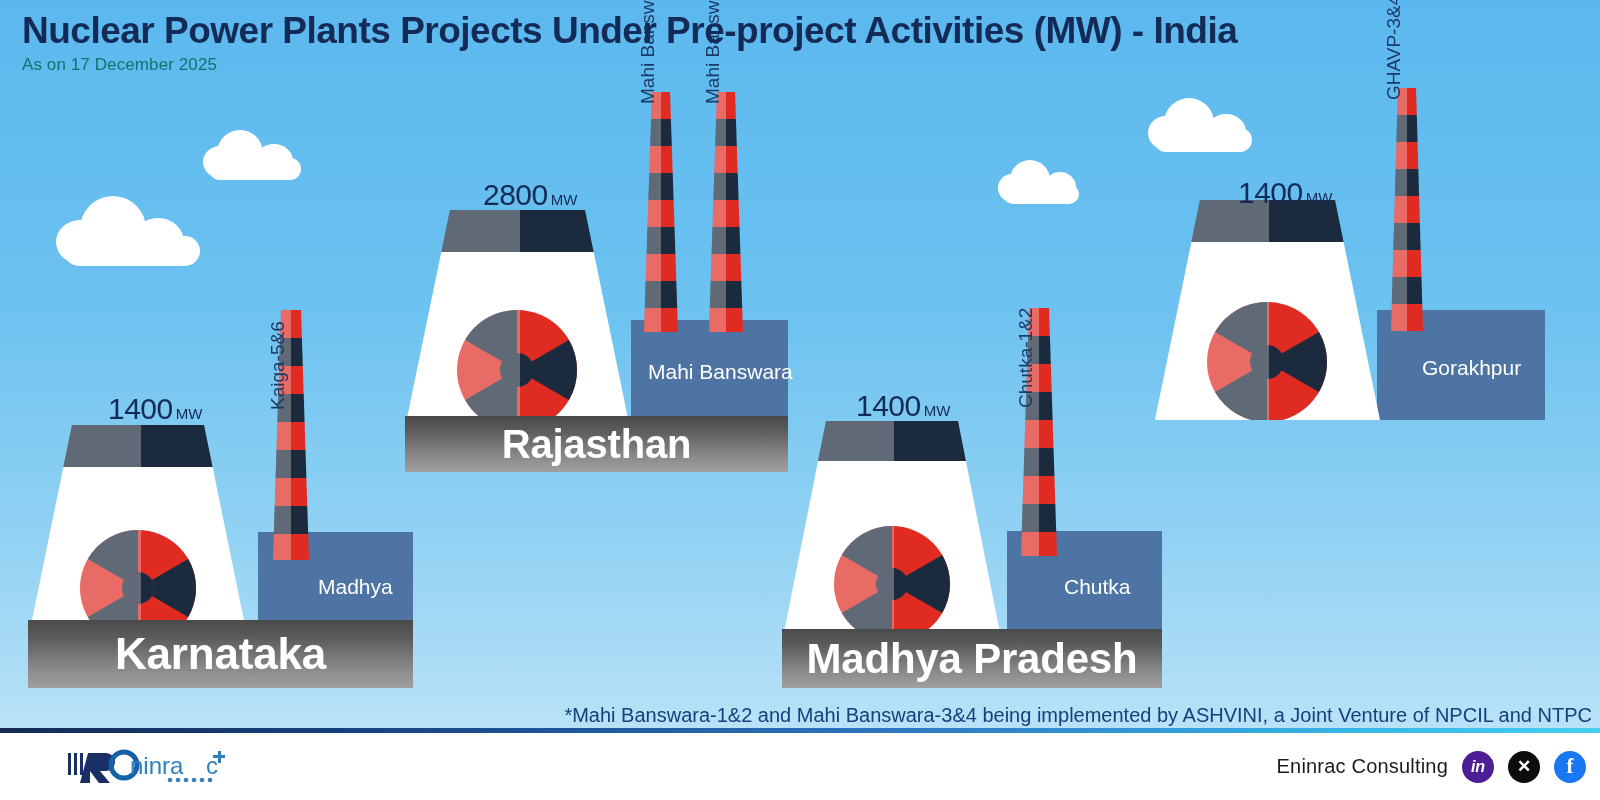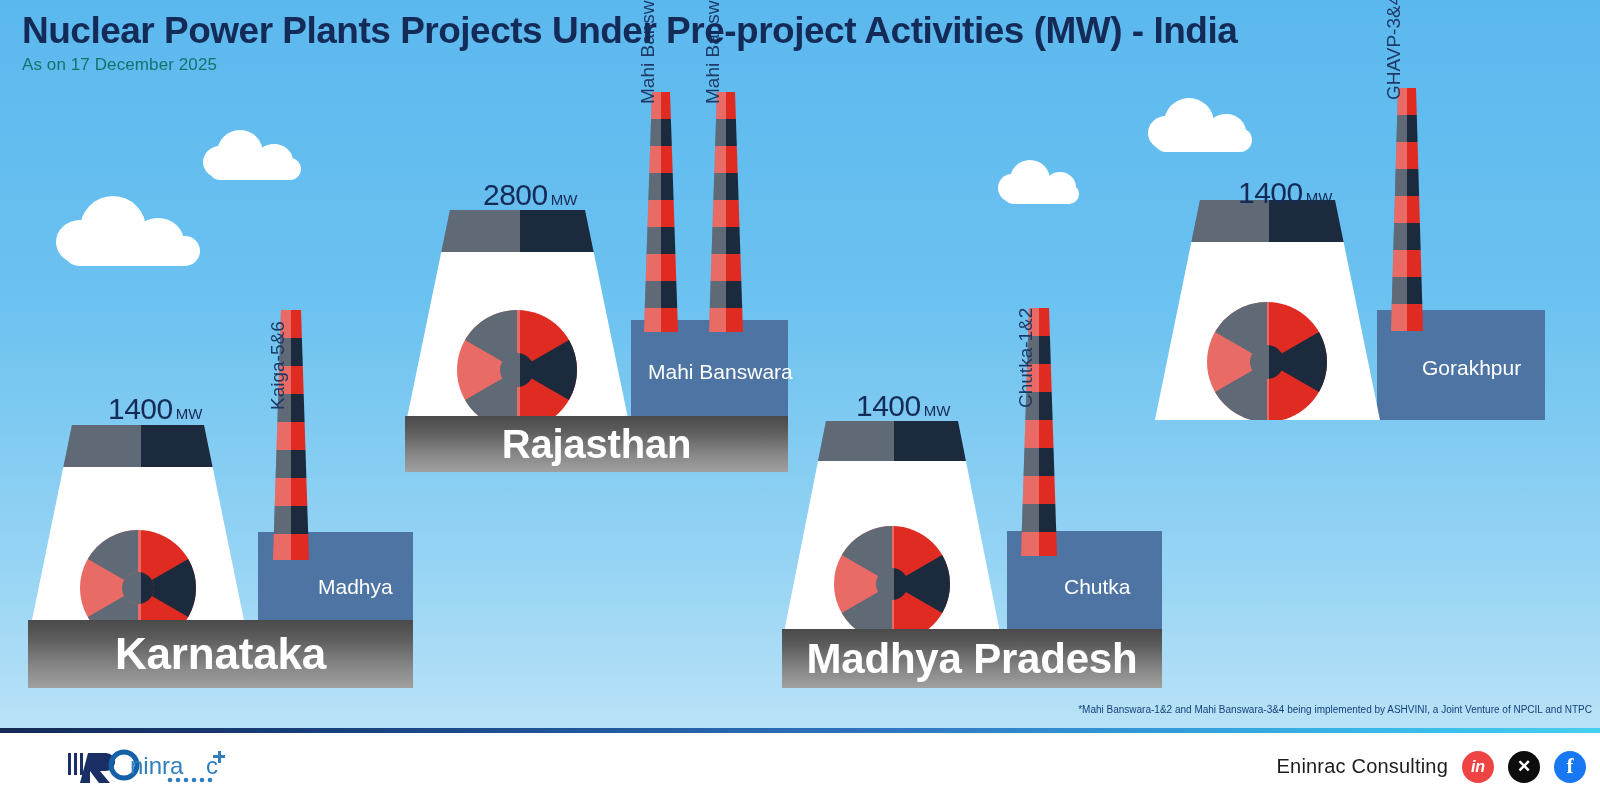--- a/index.html
+++ b/index.html
@@ -78,21 +78,21 @@
   .mw {
     position:absolute; color:#152b57; white-space:nowrap; z-index:25;
     line-height:1;
   }
   .mw .num { font-size:30px; letter-spacing:-0.5px; }
   .mw .unit { font-size:15px; margin-left:3px; }
 
   
   .footnote {
     position:absolute; right:8px; top:704px; z-index:45;
-    font-size:10px; color:#14407c; white-space:nowrap;
+    font-size:20px; color:#14407c; white-space:nowrap;
   }
 
   
   .divider {
     position:absolute; left:0; top:728px; width:1600px; height:5px; z-index:50;
     background:linear-gradient(to right,#142a55 0%, #17417f 22%, #2e74c0 55%, #37b6e8 85%, #45cff0 100%);
   }
 
   
   .footer {
@@ -103,21 +103,21 @@
   .footer-right {
     position:absolute; right:30px; top:0; height:67px;
     display:flex; align-items:center; gap:14px;
   }
   .consulting { font-size:20px; color:#1c1c1c; letter-spacing:0.2px; }
   .social {
     width:32px; height:32px; border-radius:50%;
     display:flex; align-items:center; justify-content:center;
     color:#fff; font-weight:bold;
   }
-  .s-in { background:#ef4444; font-size:16px; font-style:italic; }
+  .s-in { background:#4c1d95; font-size:16px; font-style:italic; }
   .s-x  { background:#0d0d0d; font-size:17px; }
   .s-fb { background:#1877f2; font-size:21px; font-family:"Liberation Serif",serif; }
 </style>
 </head>
 <body>
 
 <div id="root">
 
   <div class="sky"></div>
 

